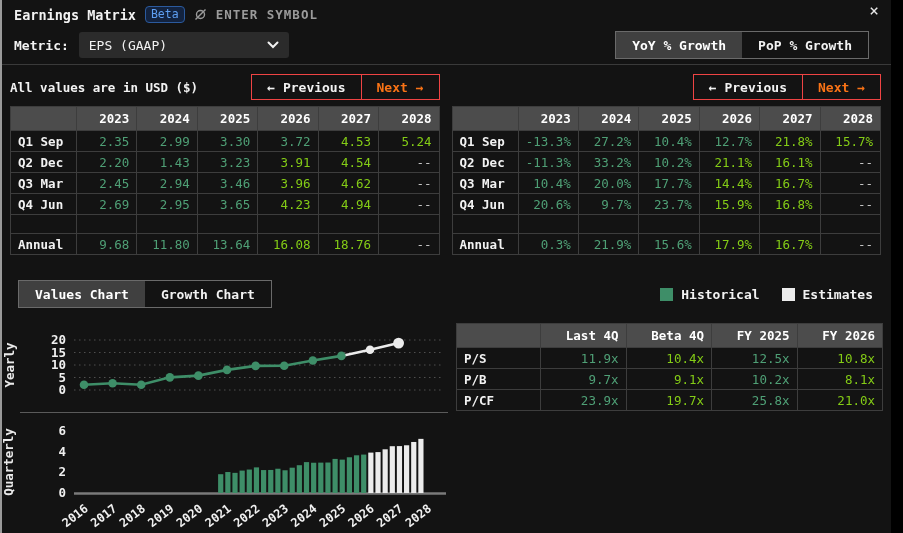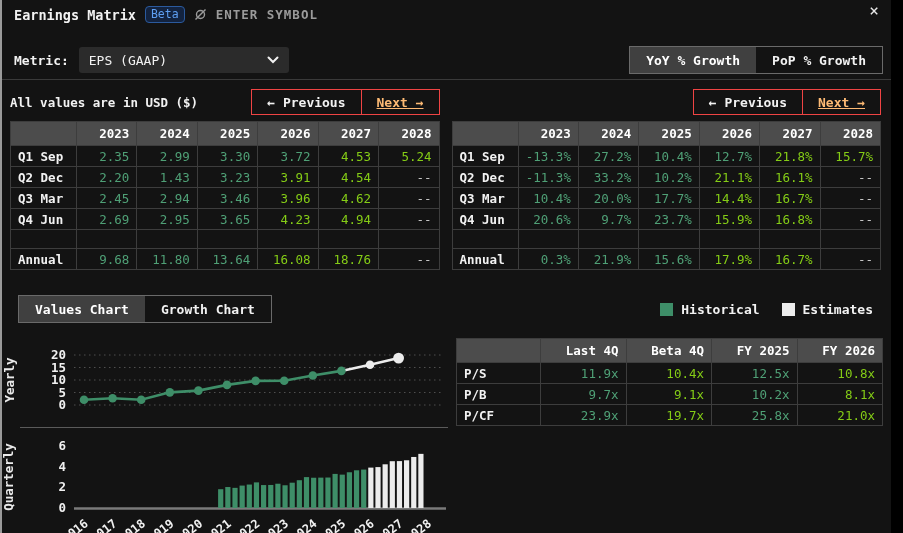--- a/index.html
+++ b/index.html
@@ -9,40 +9,40 @@
 
   
   .topbar { display:flex; align-items:center; gap:9px; padding:5px 12px 0 14px; height:24px; }
   .title { font-size:13.5px; font-weight:bold; color:#f2f2f2; }
   .beta { font-size:11.5px; color:#5e9ff2; background:#13233f; border:1px solid #2b5a9e; border-radius:4px; padding:0px 5px 1px; }
   .linkicon { display:flex; align-items:center; color:#9b9b9b; }
   .symbol { font-size:12.5px; color:#9b9b9b; letter-spacing:1px; font-weight:bold; }
   .close { position:absolute; top:3px; right:12px; font-size:16px; color:#e8e8e8; cursor:pointer; line-height:1; }
 
   
-  .controls { display:flex; align-items:center; margin-top:22px; padding:0 8px 0 14px; height:28px; }
+  .controls { display:flex; align-items:center; margin-top:7px; padding:0 22px 0 14px; height:28px; }
   .metric-label { font-size:13px; font-weight:bold; margin-right:10px; }
   .select { display:flex; align-items:center; justify-content:space-between; width:210px; height:26px; background:#2b2b2b; border-radius:3px; padding:0 10px; cursor:pointer; }
   .select .val { font-size:13px; color:#f2f2f2; }
   .tgl-group { margin-left:auto; margin-right:0; display:flex; border:1px solid #6a6a6a; }
   .tgl { height:26px; padding:0 16px; font-family:inherit; font-size:13px; font-weight:bold; background:transparent; color:#f2f2f2; border:none; cursor:pointer; }
   .tgl.active { background:#404040; color:#fff; }
   .divider { border-top:1px solid #3a3a3a; margin-top:5px; }
 
   
   .panels { display:flex; gap:12px; padding:8px 10px 4px 10px; }
   .panel { flex:1; min-width:0; }
   .panel-head { display:flex; align-items:center; height:28px; margin-bottom:5px; }
   .panel-head.right { justify-content:flex-end; }
   .note { font-size:12.5px; font-weight:bold; }
   .pager { margin-left:auto; display:flex; }
   .panel-head.right .pager { margin-left:0; }
   .pgr-btn { height:26px; padding:0 15px; font-family:inherit; font-size:13px; font-weight:bold; background:transparent; border:1px solid #ef4444; color:#f2f2f2; cursor:pointer; }
   .pgr-btn + .pgr-btn { margin-left:-1px; }
-  .pgr-btn.disabled { color:#fdba74; cursor:default;text-decoration:underline; }
+  .pgr-btn.disabled { color:#f97316; cursor:default; }
 
   table { width:100%; border-collapse:collapse; table-layout:fixed; font-size:12.5px; }
   th, td { border:1px solid #3d3d3d; padding:2px 7px; height:21px; text-align:right; white-space:nowrap; overflow:hidden; }
   thead th { background:#4c4c4c; color:#fff; font-weight:bold; height:24px; }
   td.rowlbl { text-align:left; font-weight:bold; color:#f2f2f2; }
   td.hist { color:#4fa076; }
   td.est  { color:#84cc16; font-weight:normal; }
   td.dash { color:#c4c4c4; }
   tr.spacer td { height:19px; }
 

